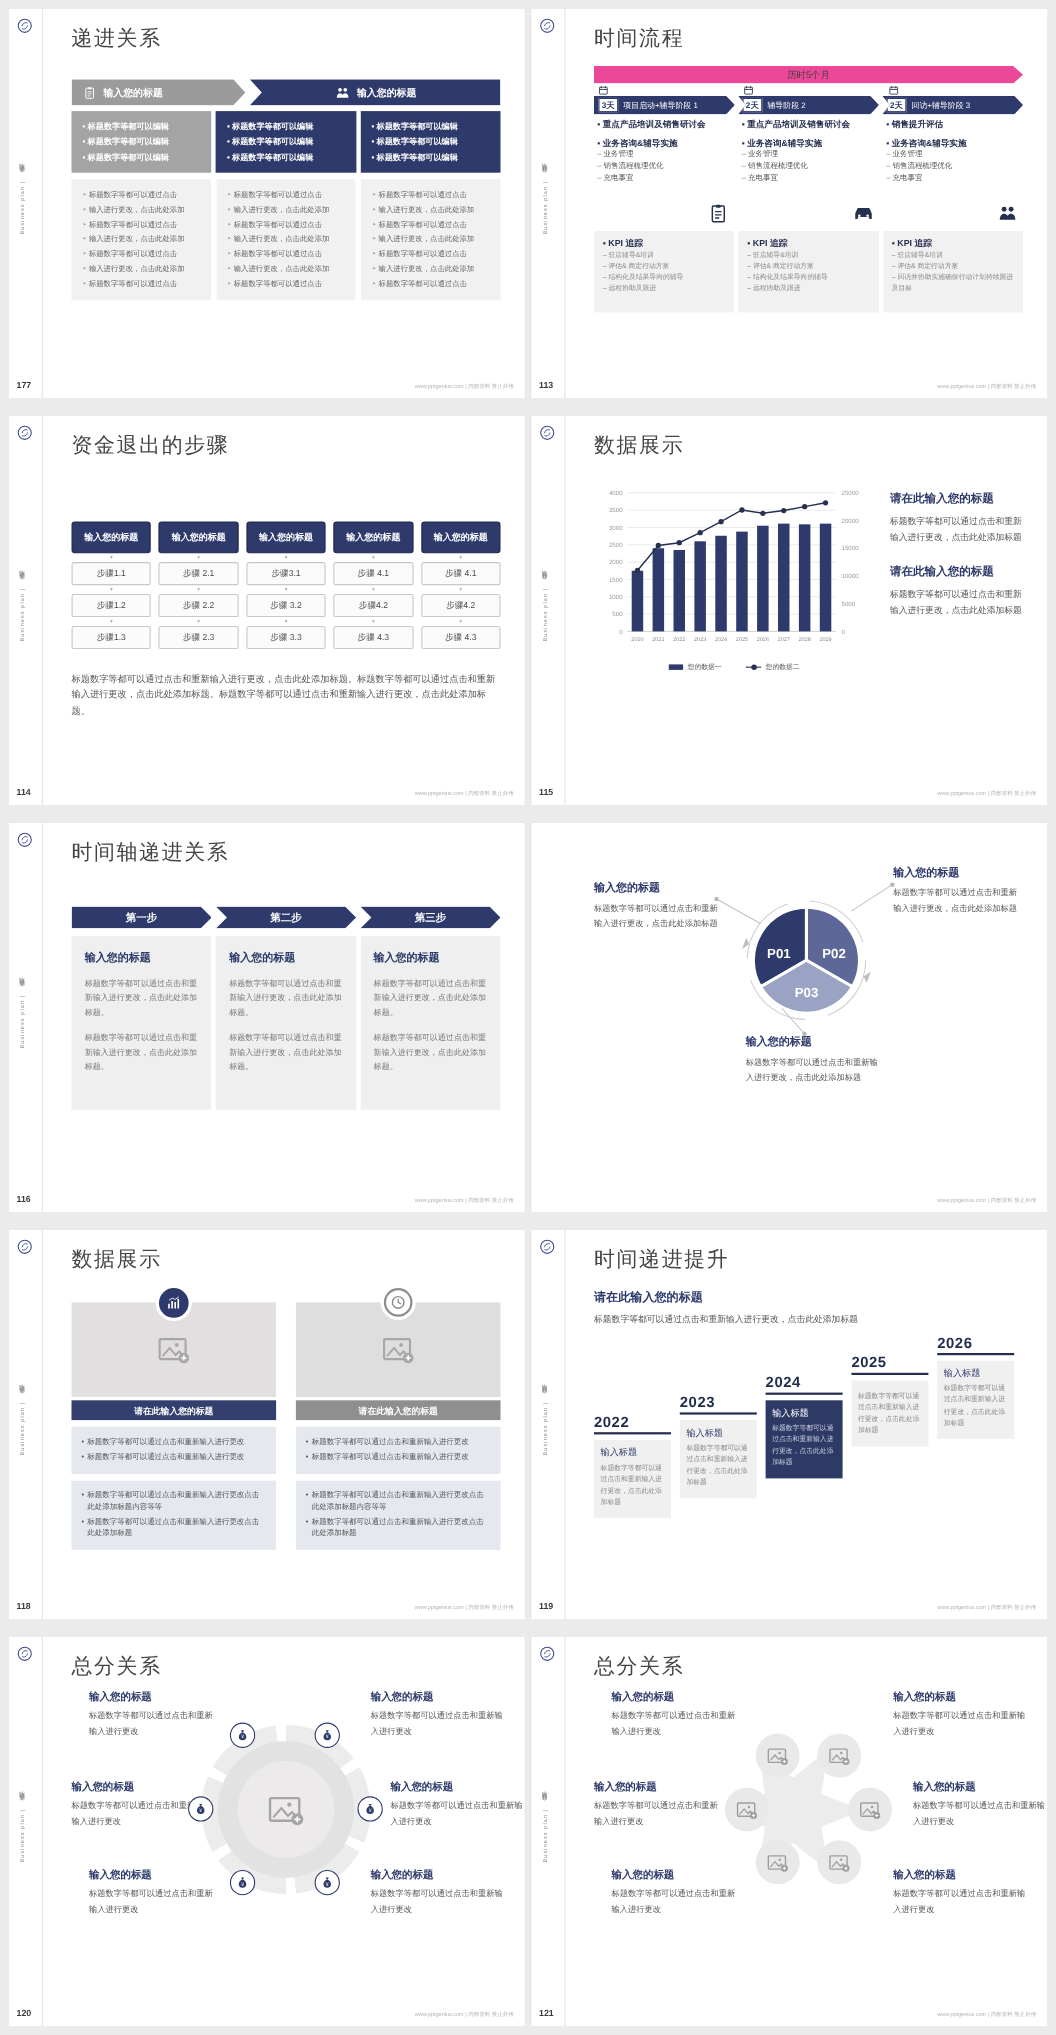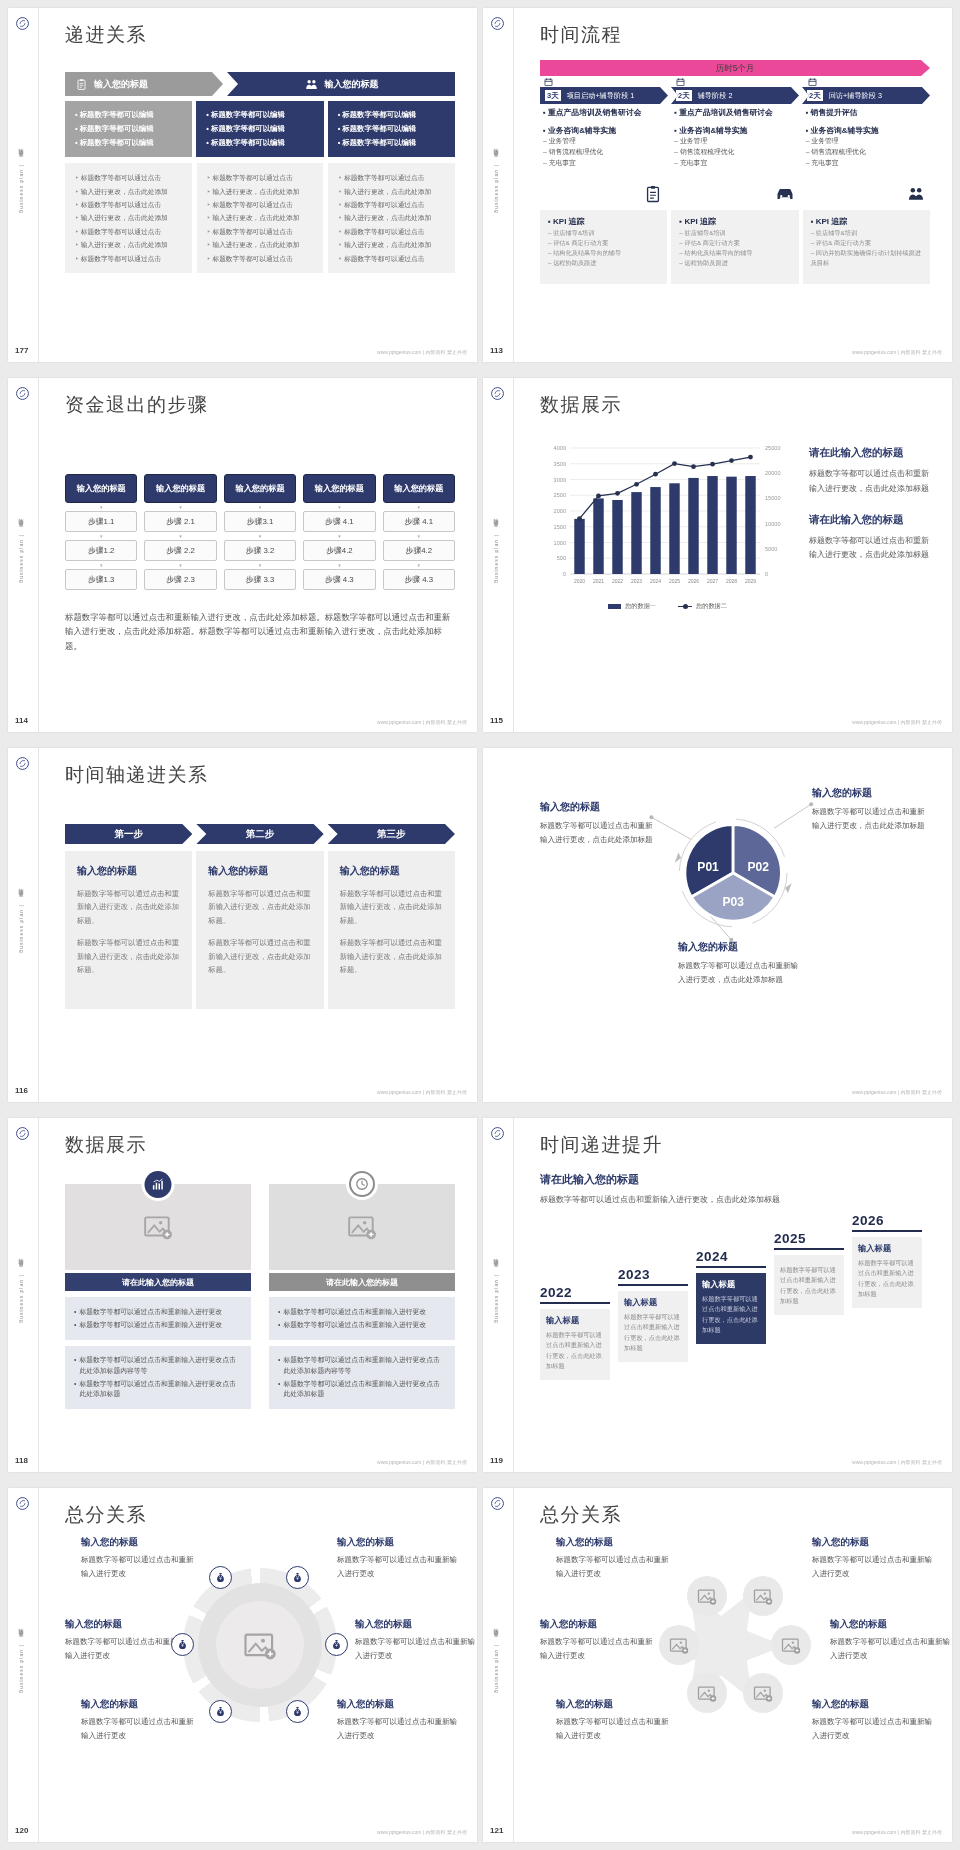--- a/index.html
+++ b/index.html
@@ -102,21 +102,21 @@
   .bx118 .li::before{content:"•"}
 
   
   .head119{margin-top:14px}
   .h119{font-size:11px;font-weight:bold;color:#2d3a6b}
   .p119{font-size:8px;color:#555;line-height:1.7;width:270px;margin-top:6px}
   .steps119{position:relative;height:178px;margin-top:6px}
   .st119{position:absolute;width:70px}
   .yr119{font-size:13.5px;font-weight:bold;color:#222c4e;border-bottom:2.5px solid #222c4e;padding-bottom:2px;letter-spacing:.5px}
   .cd119{margin-top:5px;background:#f0f0f0;padding:6px 6px 8px}
-  .cd119 .t{font-size:8.3px;font-weight:bold;color:#2d3a6b;margin-bottom:4px}
+  .cd119 .t{font-size:8.3px;font-weight:normal;color:#2d3a6b;margin-bottom:4px}
   .cd119 .b{font-size:6.2px;color:#8a8a8a;line-height:1.7}
   .st119.accent .cd119{background:#2d3a66}
   .st119.accent .t{color:#fff}
   .st119.accent .b{color:#c9cede}
 
   
   .wrap120{position:relative;height:242px;margin-top:6px}
   .ring1{position:absolute;left:118px;top:34px;width:154px;height:154px;border-radius:50%;background:repeating-conic-gradient(#ececec 0 53deg,#fff 53deg 60deg)}
   .ring2{position:absolute;left:133px;top:49px;width:124px;height:124px;border-radius:50%;background:#e2e2e2}
   .ring3{position:absolute;left:151px;top:67px;width:88px;height:88px;border-radius:50%;background:#eceaea;display:flex;align-items:center;justify-content:center;color:#a7a4a4}

